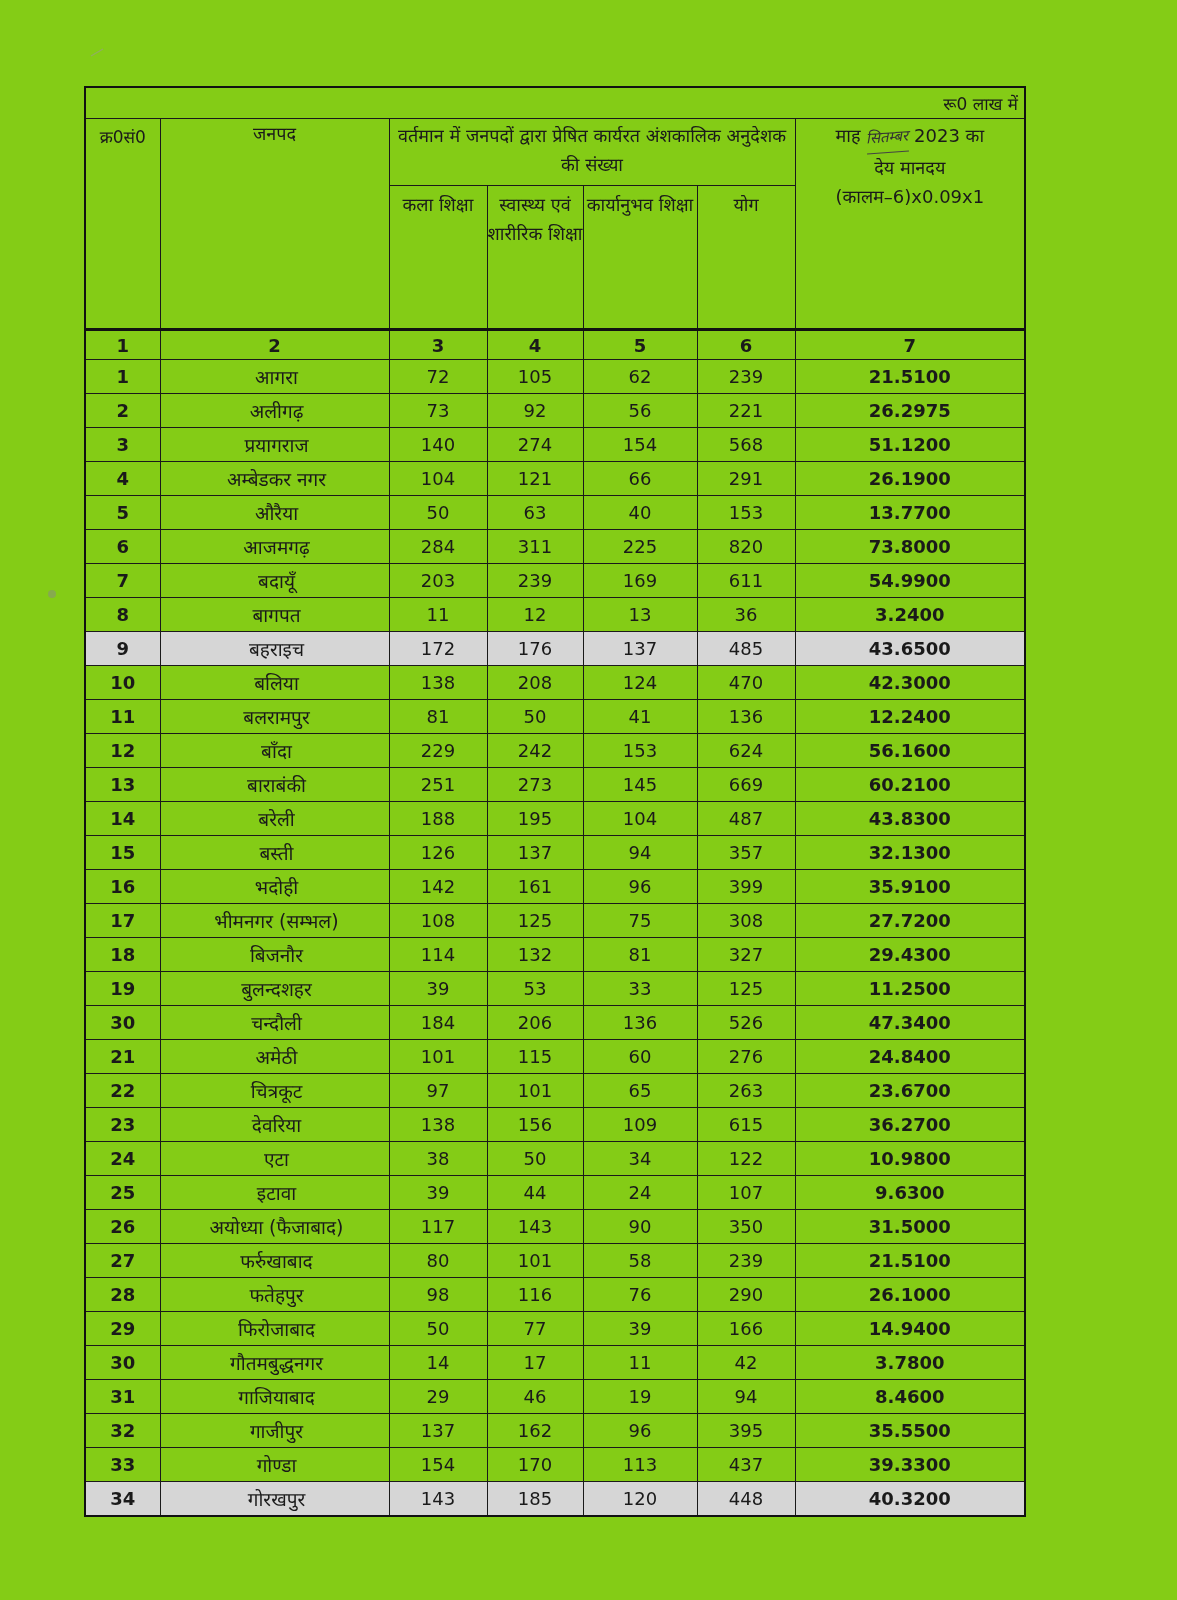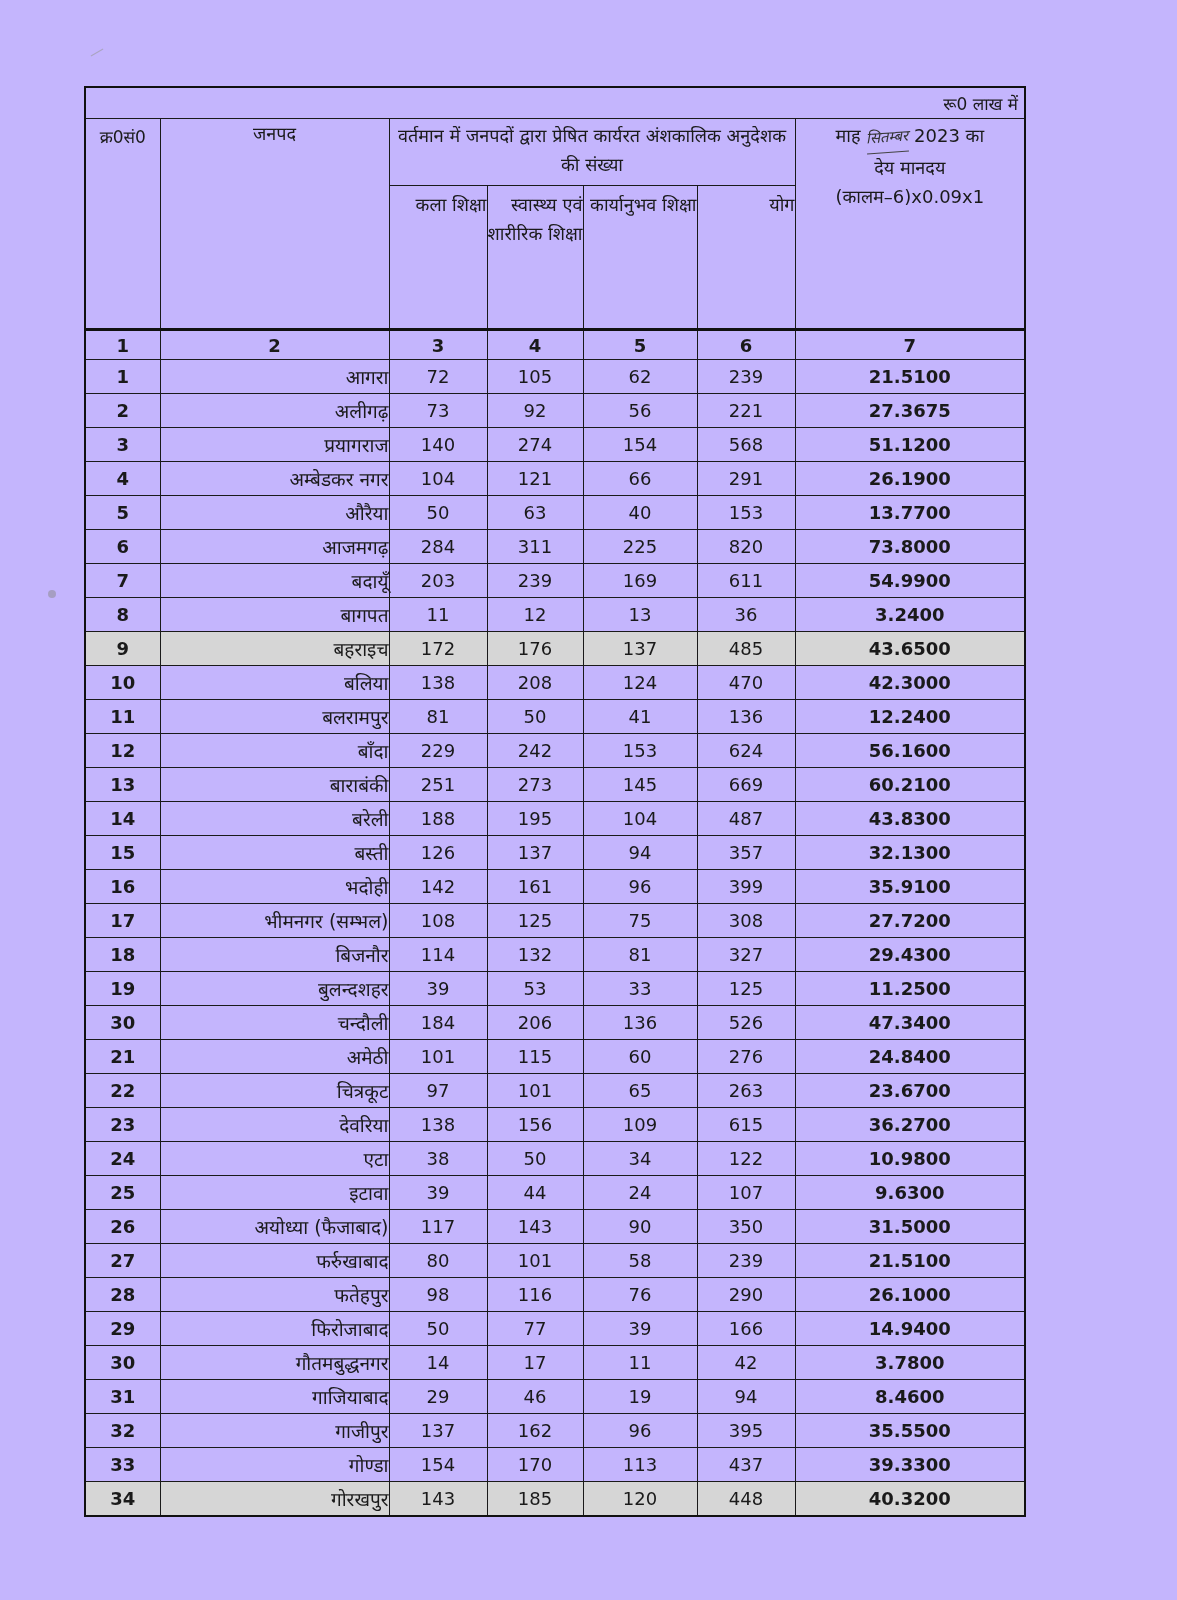--- a/index.html
+++ b/index.html
@@ -1,39 +1,39 @@
 <!DOCTYPE html>
 <html><head>
 <meta charset="utf-8">
 <style>
   html, body { margin: 0; padding: 0; background: #ffffff; }
   body {
     width: 1177px; height: 1600px; position: relative; overflow: hidden;
     font-family: "DejaVu Sans", "Liberation Sans", sans-serif; color: #1a1a1a;
   }
-  .page { position: absolute; left: 0; top: 0; width: 1177px; height: 1600px; background: #c4b5fd; }
+  .page { position: absolute; left: 0; top: 0; width: 1177px; height: 1600px; background: #84cc16; }
   .doc-table {
     position: absolute; left: 84px; top: 86px; width: 940px;
     border-collapse: collapse; table-layout: fixed;
     border: 2px solid #111;
   }
   .doc-table td, .doc-table th {
     border: 1.5px solid #1a1a1a; padding: 0; font-weight: normal;
   }
   .unit-cell { height: 30px; text-align: right; padding-right: 6px !important; font-size: 17px; }
   .hdr { vertical-align: top; font-size: 18px; line-height: 29px; text-align: center; }
   .hdr-serial { font-size: 17px; padding-top: 4px !important; margin-left: 28px; }
   .hdr-group { height: 64px; padding-top: 2px !important; margin-top: 32px; }
-  .hdr-sub { height: 138px; padding-top: 4px !important; text-align: right; }
+  .hdr-sub { height: 138px; padding-top: 4px !important; }
   .hdr-amount { padding-top: 2px !important; }
   .hdr-amount .sig { display: inline-block; font-style: italic; color: #333; border-bottom: 1px solid #444; transform: rotate(-4deg); font-size: 15px; }
   .colnum td { height: 28px; text-align: center; font-weight: bold; font-size: 18px; border-top: 3px solid #111; }
   .row td { height: 33px; font-size: 18px; text-align: center; vertical-align: middle; }
   .row td.sno { font-weight: bold; }
-  .row td.district { text-align: right; padding-left: 4px; font-size: 19px; }
+  .row td.district { text-align: center; padding-left: 4px; font-size: 19px; }
   .row td.amount { font-weight: bold; }
   .row.shaded td { background: #d6d6d6; }
   .mark { position: absolute; left: 48px; top: 590px; width: 8px; height: 8px; border-radius: 50%; background: #888; opacity: .5; }
   .mark2 { position: absolute; left: 90px; top: 52px; width: 14px; height: 1px; background: #999; transform: rotate(-30deg); opacity: .6; }
 </style>
 </head>
 <body>
 
 <div class="page">
   <div class="mark"></div>
@@ -89,21 +89,21 @@
           <td>239</td>
           <td class="amount">21.5100</td>
         </tr>
         <tr class="row">
           <td class="sno">2</td>
           <td class="district">अलीगढ़</td>
           <td>73</td>
           <td>92</td>
           <td>56</td>
           <td>221</td>
-          <td class="amount">27.3675</td>
+          <td class="amount">26.2975</td>
         </tr>
         <tr class="row">
           <td class="sno">3</td>
           <td class="district">प्रयागराज</td>
           <td>140</td>
           <td>274</td>
           <td>154</td>
           <td>568</td>
           <td class="amount">51.1200</td>
         </tr>

